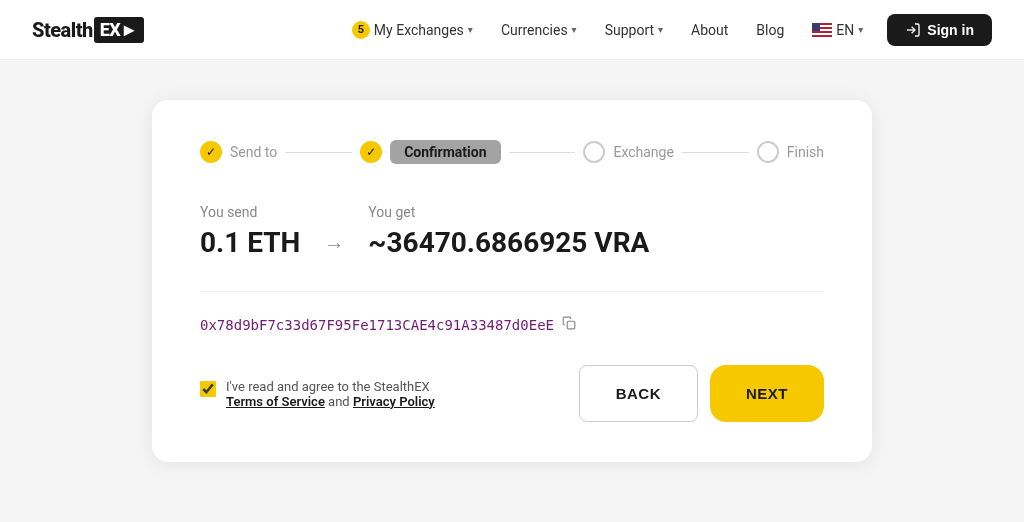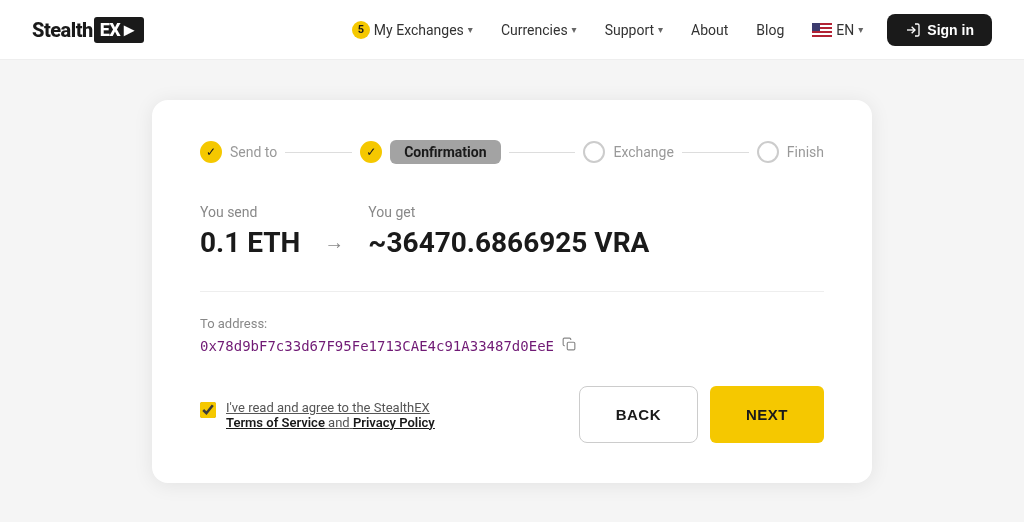--- a/index.html
+++ b/index.html
@@ -206,21 +206,20 @@
       align-items: center;
       justify-content: space-between;
       gap: 16px;
     }
     .terms-check {
       display: flex;
       align-items: flex-start;
       gap: 10px;
       font-size: 13px;
       color: #555;
-      text-decoration: underline;
     }
     .terms-check input[type="checkbox"] {
       margin-top: 2px;
       accent-color: #f5c800;
       width: 16px;
       height: 16px;
       flex-shrink: 0;
     }
     .terms-check a {
       color: #1a1a1a;
@@ -236,21 +235,21 @@
       padding: 19px 36px;
       font-size: 15px;
       font-weight: 700;
       cursor: pointer;
       letter-spacing: 0.5px;
     }
     .btn-next {
       background: #f5c800;
       color: #1a1a1a;
       border: none;
-      border-radius: 6px;
+      border-radius: 16px;
       padding: 12px 36px;
       font-size: 15px;
       font-weight: 700;
       cursor: pointer;
       letter-spacing: 0.5px;
     }
     .btn-group {
       display: flex;
       gap: 12px;
     }
@@ -337,21 +336,20 @@
         <div class="amount">0.1 ETH</div>
       </div>
       <div class="arrow-right">→</div>
       <div class="exchange-col">
         <label>You get</label>
         <div class="amount">~36470.6866925 VRA</div>
       </div>
     </div>
 
     <div class="address-section">
-      <div class="address-label">To address:</div>
       <div class="address-value">
         <span>0x78d9bF7c33d67F95Fe1713CAE4c91A33487d0EeE</span>
         <span class="copy-icon" title="Copy">
           <svg width="14" height="14" viewBox="0 0 24 24" fill="none" stroke="currentColor" stroke-width="2">
             <rect x="9" y="9" width="13" height="13" rx="2" ry="2"></rect>
             <path d="M5 15H4a2 2 0 0 1-2-2V4a2 2 0 0 1 2-2h9a2 2 0 0 1 2 2v1"></path>
           </svg>
         </span>
       </div>
     </div>

